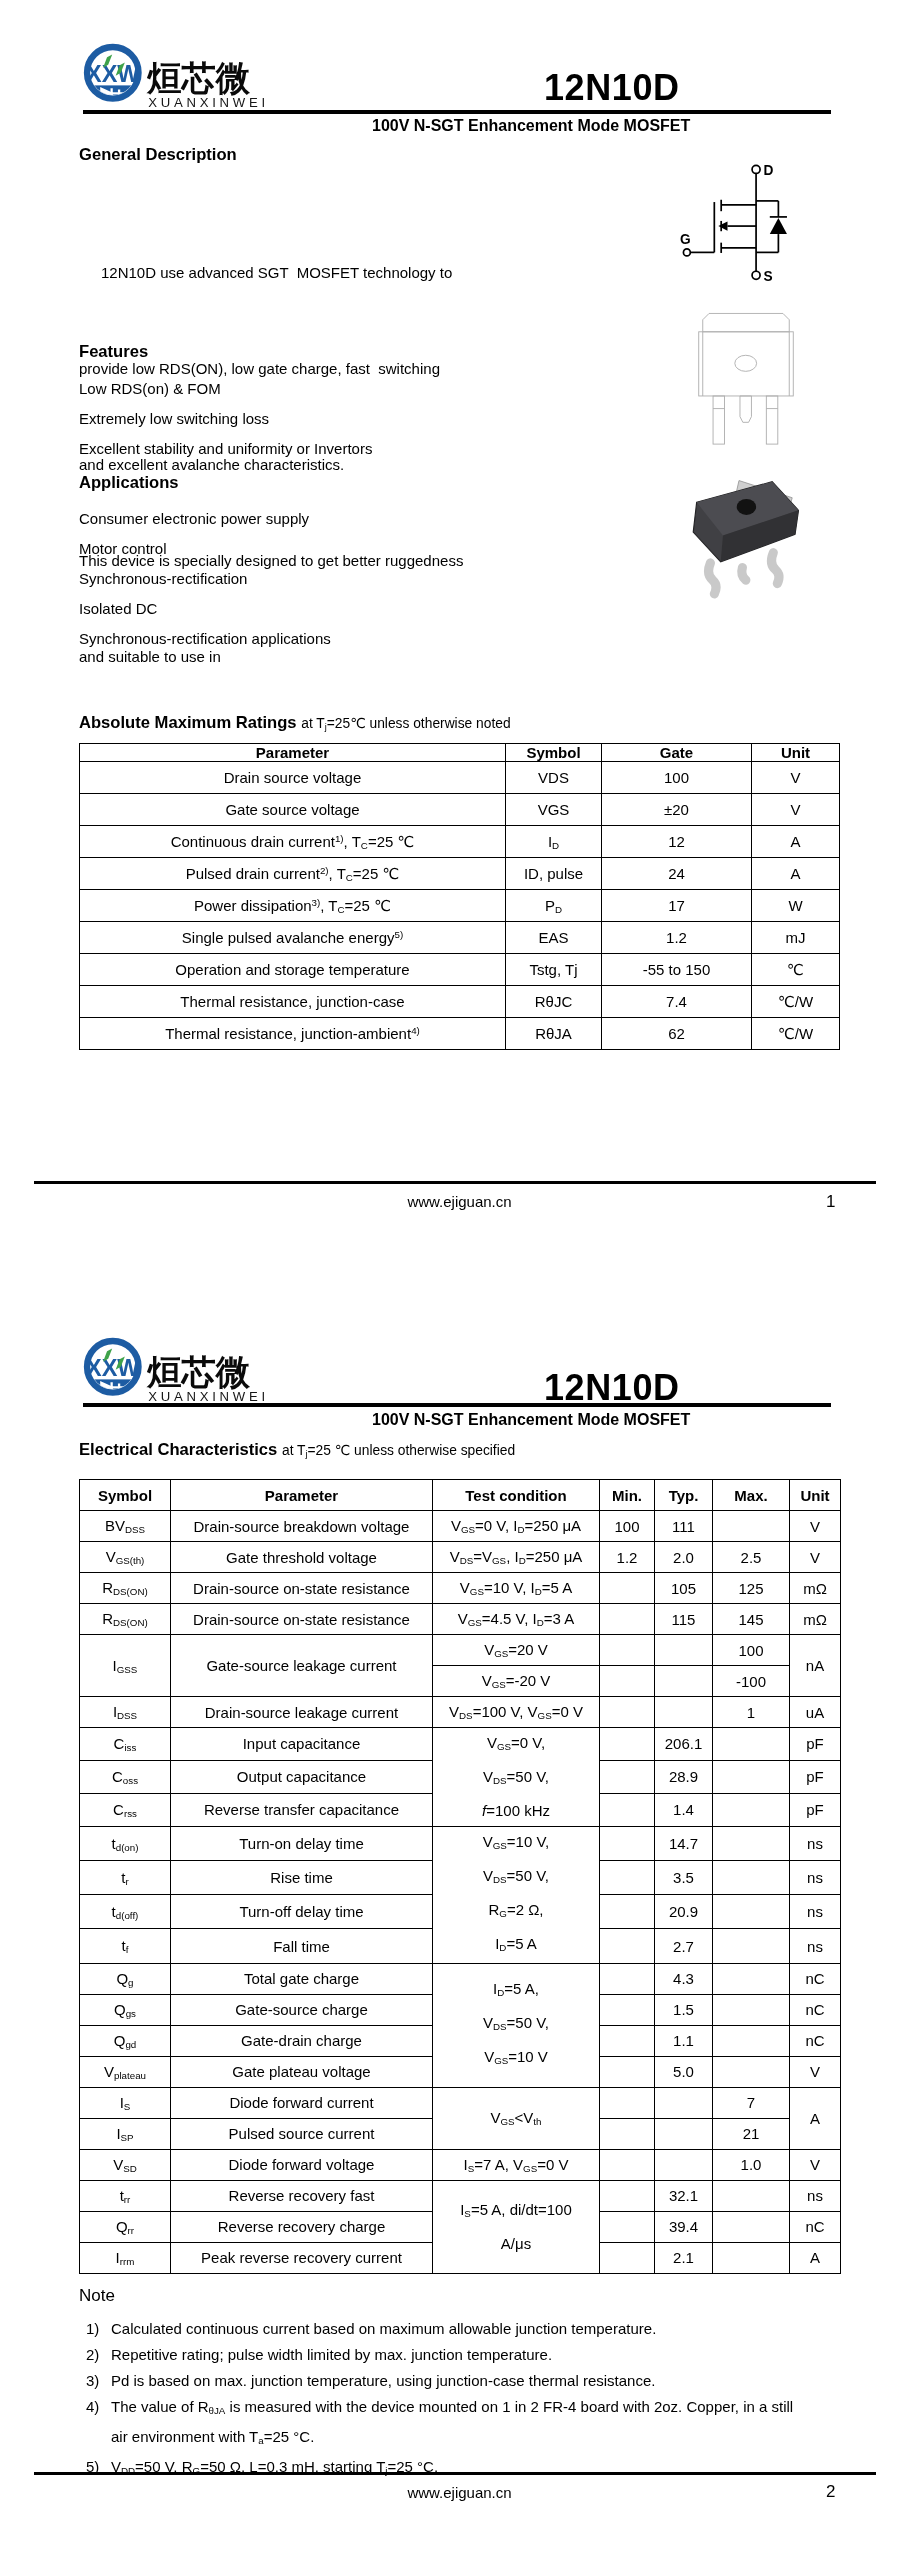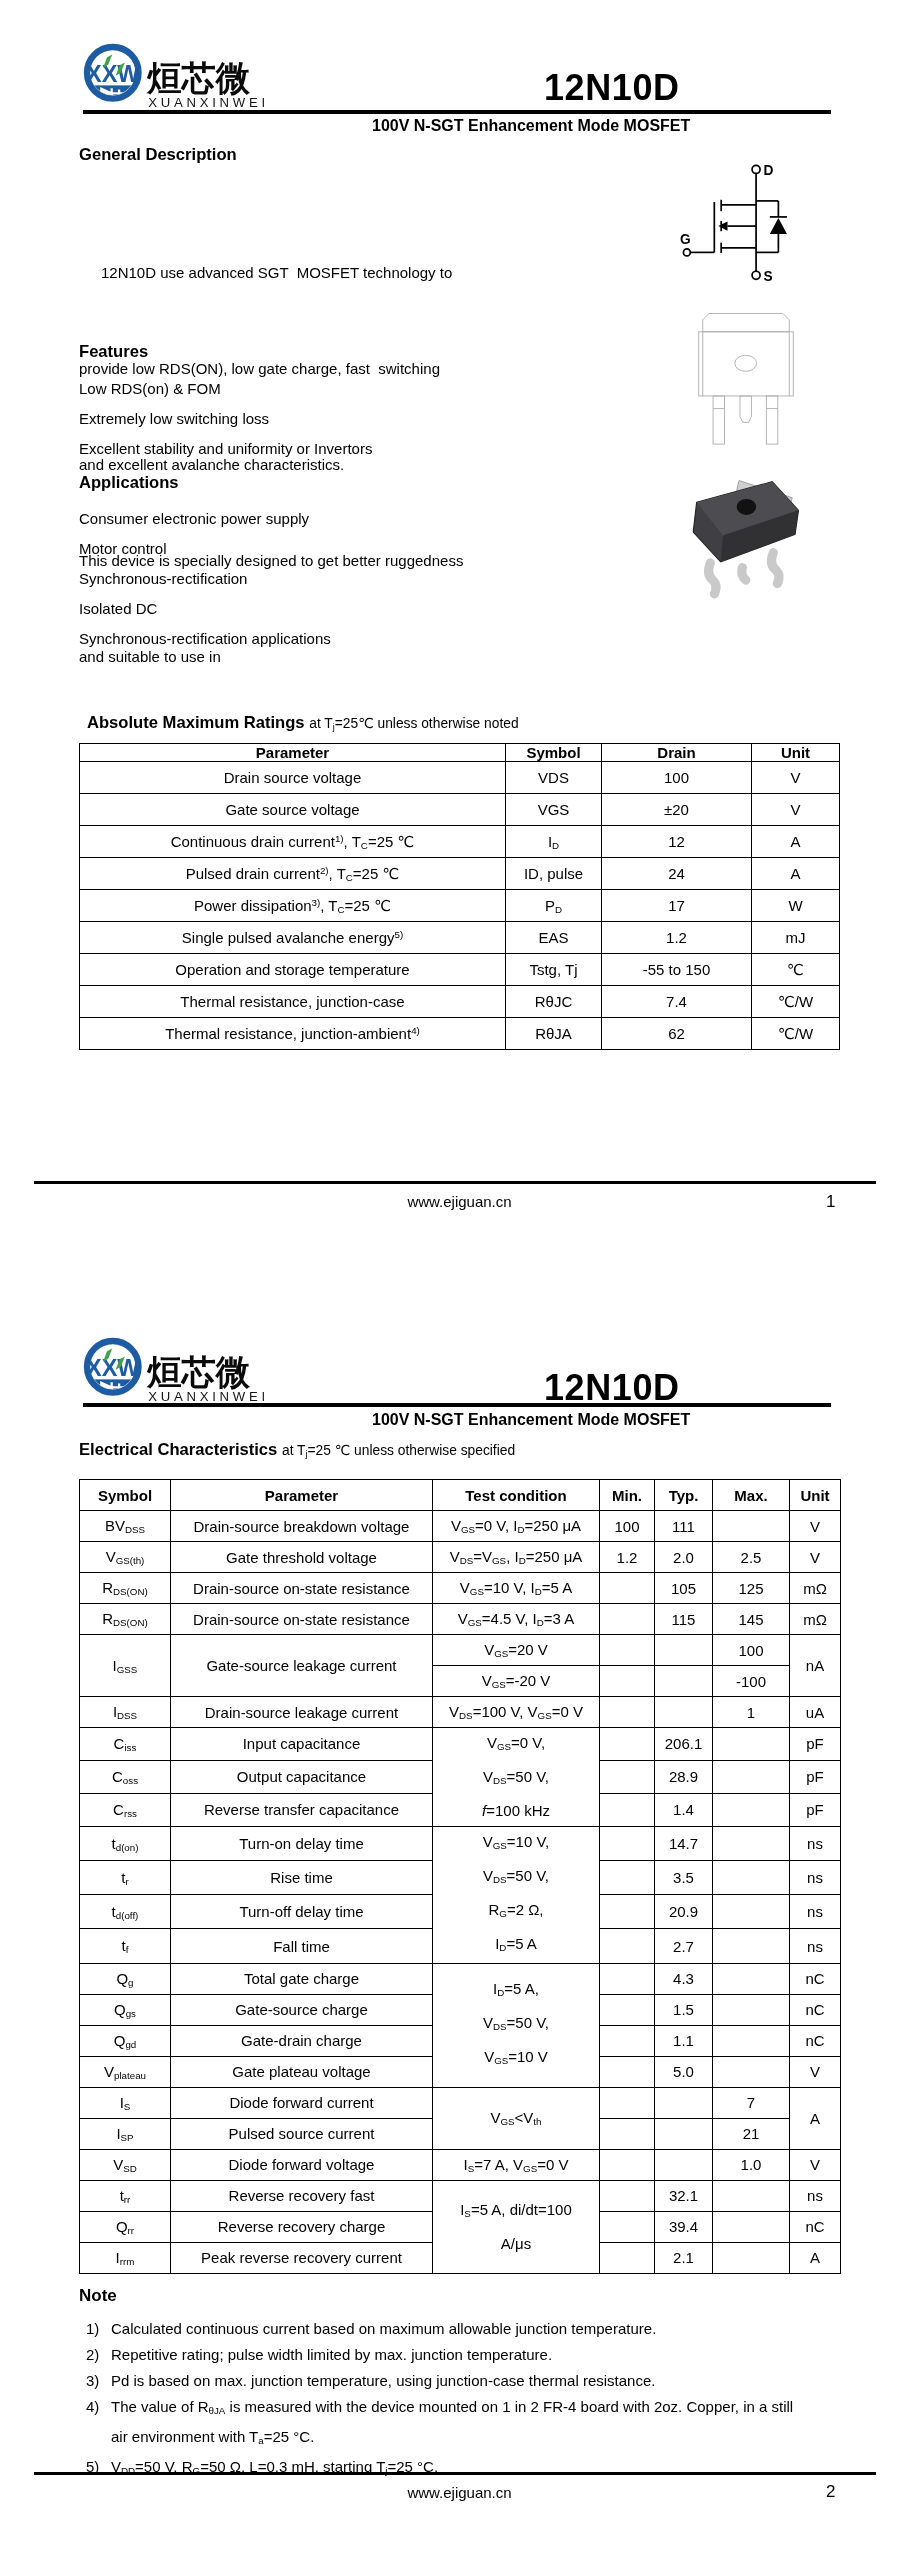--- a/index.html
+++ b/index.html
@@ -135,37 +135,37 @@
     <polygon points="92,8 185,38 173,82 82,52" fill="#cfcfcf" stroke="#979797" stroke-width="1.5"></polygon>
     <polygon points="18,46 150,10 196,60 190,102 60,150 12,98" fill="#404044" stroke="#232325" stroke-width="2"></polygon>
     <polygon points="18,46 150,10 196,60 64,104" fill="#4c4c51"></polygon>
     <polygon points="196,60 190,102 60,150 64,104" fill="#313134"></polygon>
     <ellipse cx="105" cy="54" rx="17" ry="14" fill="#121212"></ellipse>
     <path d="M42,152 q-8,20 4,30 q10,9 3,24" fill="none" stroke="#c9c9c9" stroke-width="16" stroke-linecap="round"></path>
     <path d="M98,160 q-4,14 6,22" fill="none" stroke="#c9c9c9" stroke-width="16" stroke-linecap="round"></path>
     <path d="M152,134 q-8,20 4,30 q10,9 3,24" fill="none" stroke="#c9c9c9" stroke-width="16" stroke-linecap="round"></path>
   </svg>
 
-  <div class="abs h1" style="left:87px;top:713px">
+  <div class="abs h1" style="left:79px;top:713px">
     <span>Absolute Maximum Ratings</span>
     <span class="cond">at T<sub>j</sub>=25℃ unless otherwise noted</span>
   </div>
 
   <table class="t amr" style="left:79px;top:743px;width:761px">
     <colgroup>
         <col style="width:426px">
         <col style="width:96px">
         <col style="width:150px">
         <col style="width:88px">
       </colgroup>
     <tbody>
         <tr>
       <th>Parameter</th>
       <th>Symbol</th>
-      <th>Drain</th>
+      <th>Gate</th>
       <th>Unit</th>
     </tr>
     <tr>
           <td>Drain source voltage</td>
           <td>VDS</td>
           <td>100</td>
           <td>V</td>
         </tr>
     <tr>
           <td>Gate source voltage</td>
@@ -481,21 +481,21 @@
           <td>I<sub>rrm</sub></td>
           <td class="tl">Peak reverse recovery current</td>
           <td></td>
           <td>2.1</td>
           <td></td>
           <td>A</td>
         </tr>
   </tbody>
     </table>
 
-  <div class="abs" style="left:79px;top:2286px;font-size:17px;font-weight:bold">Note</div>
+  <div class="abs" style="left:79px;top:2286px;font-size:17px;font-weight:normal">Note</div>
   <div class="abs" style="left:86px;top:2316px;width:763px">
     <div class="note-row">
         <div class="note-num">1)</div>
         <div class="note-txt">Calculated continuous current based on maximum allowable junction temperature.</div>
       </div>
     <div class="note-row">
         <div class="note-num">2)</div>
         <div class="note-txt">Repetitive rating; pulse width limited by max. junction temperature.</div>
       </div>
     <div class="note-row">

